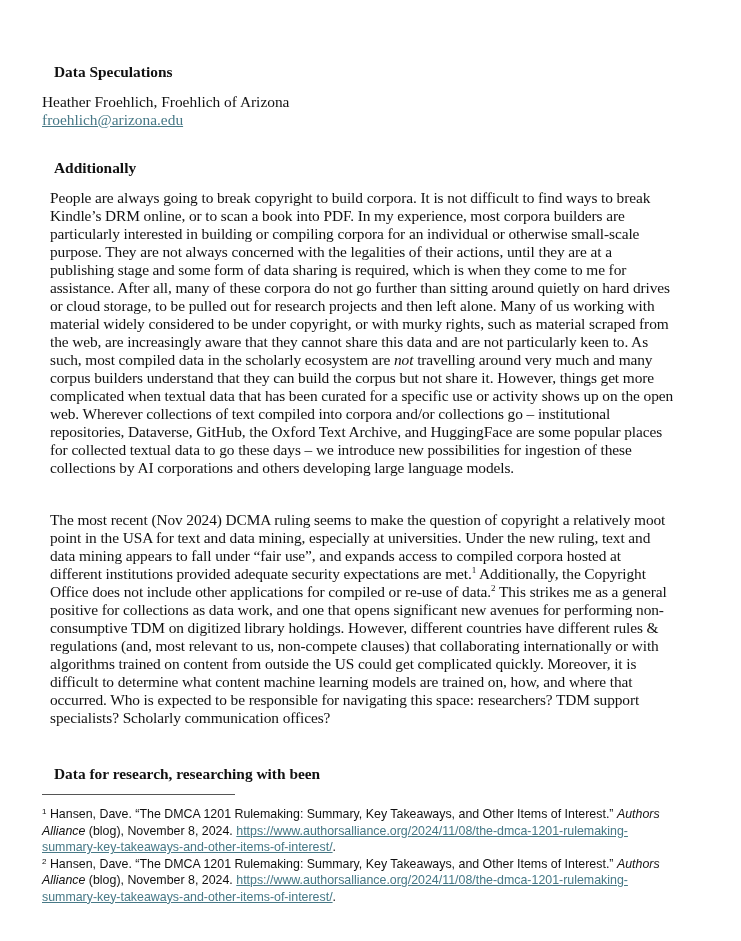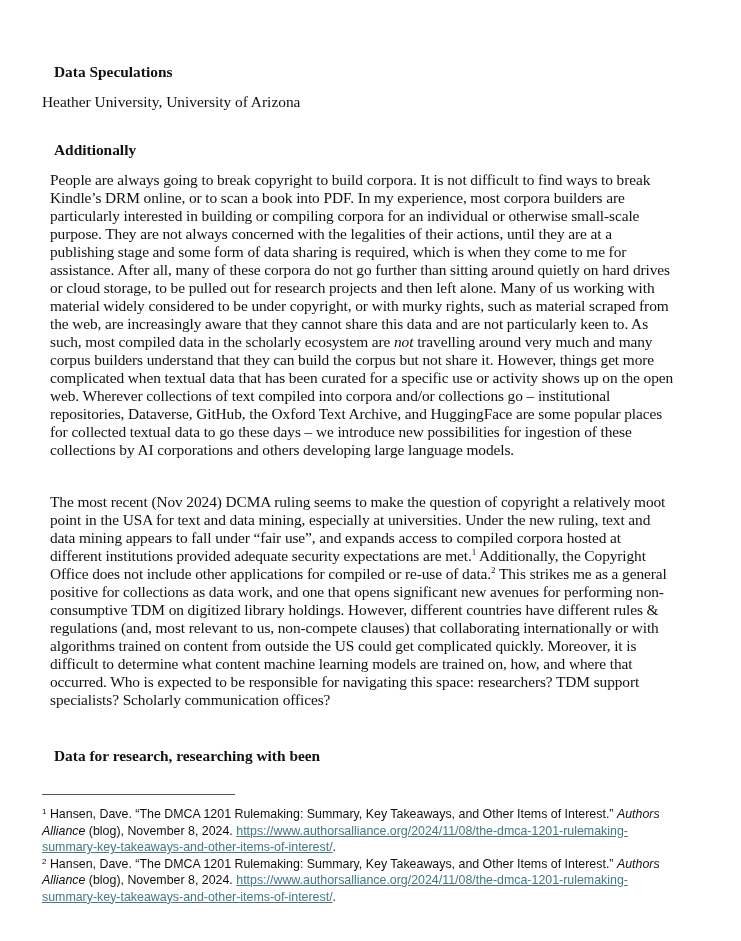--- a/index.html
+++ b/index.html
@@ -36,21 +36,22 @@
       font-size: 12.4px; line-height: 16.5px; color: #111;
     }
     .footnote { margin: 0 0 0 0; }
     .footnote sup { font-size: 8px; vertical-align: 4px; }
   </style>
 </head>
 <body>
 
 <div class="page">
   <p class="title">Data Speculations</p>
-  <p class="line">Heather University, University of Arizona</p>
+  <p class="line">Heather Froehlich, Froehlich of Arizona</p>
+  <p class="line"><a class="link">froehlich@arizona.edu</a></p>
   <div class="gap"></div>
 
   <p class="heading">Additionally</p>
   <p class="body-text"><span>People are always going to break copyright to build corpora. It is not difficult to find ways to break Kindle’s DRM online, or to scan a book into PDF.  In my experience, most corpora builders are particularly interested in building or compiling corpora for an individual or otherwise small-scale purpose. They are not always concerned with the legalities of their actions, until they are at a publishing stage and some form of data sharing is required, which is when they come to me for assistance. After all, many of these corpora do not go further than sitting around quietly on hard drives or cloud storage, to be pulled out for research projects and then left alone. Many of us working with material widely considered to be under copyright, or with murky rights, such as material scraped from the web, are increasingly aware that they cannot share this data and are not particularly keen to. As such, most compiled data in the scholarly ecosystem are </span><em>not</em><span> travelling around very much and many corpus builders understand that they can build the corpus but not share it. However, things get more complicated when textual data that has been curated for a specific use or activity shows up on the open web. Wherever collections of text compiled into corpora and/or collections go – institutional repositories, Dataverse, GitHub, the Oxford Text Archive, and HuggingFace are some popular places for collected textual data to go these days – we introduce new possibilities for ingestion of these collections by AI corporations and others developing large language models.</span></p>
   <div class="gap"></div>
 
   <p class="body-text"><span>The most recent (Nov 2024) DCMA ruling seems to make the question of copyright a relatively moot point in the USA for text and data mining, especially at universities. Under the new ruling, text and data mining appears to fall under “fair use”, and expands access to compiled corpora hosted at different institutions provided adequate security expectations are met.</span><sup>1</sup><span> Additionally, the Copyright Office does not include other applications for compiled or re-use of data.</span><sup>2</sup><span> This strikes me as a general positive for collections as data work, and one that opens significant new avenues for performing non-consumptive TDM on digitized library holdings. However, different countries have different rules &amp; regulations (and, most relevant to us, non-compete clauses) that collaborating internationally or with algorithms trained on content from outside the US could get complicated quickly. Moreover, it is difficult to determine what content machine learning models are trained on, how, and where that occurred. Who is expected to be responsible for navigating this space: researchers? TDM support specialists? Scholarly communication offices?</span></p>
   <div class="gap"></div>
 
   <p class="heading">Data for research, researching with been</p>

